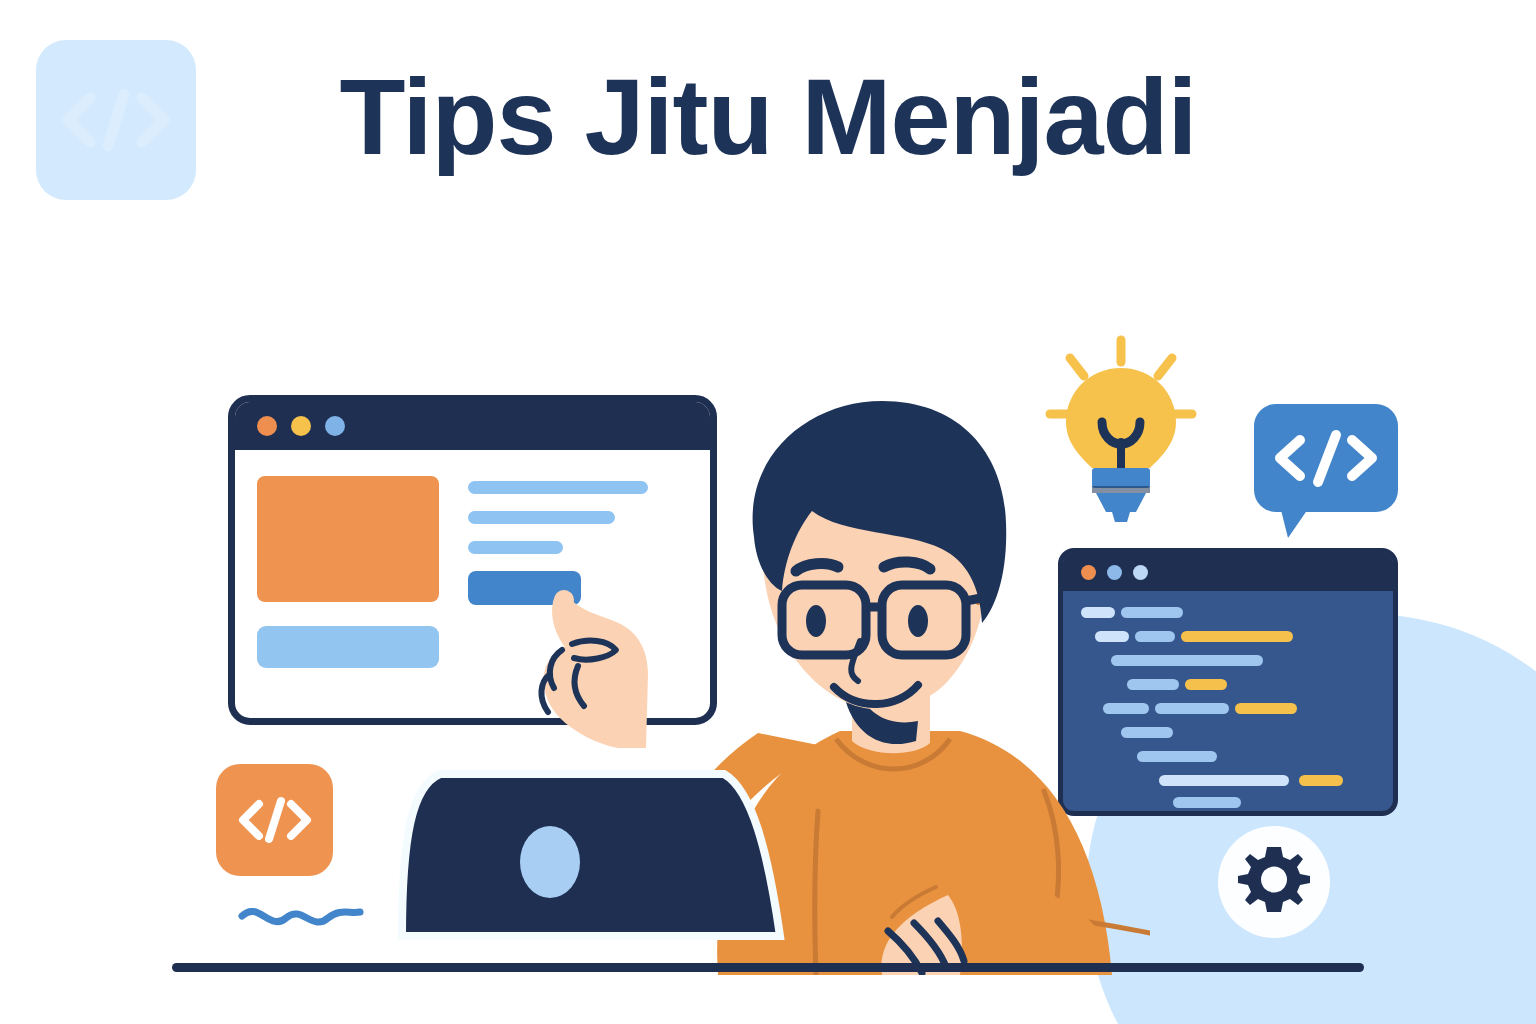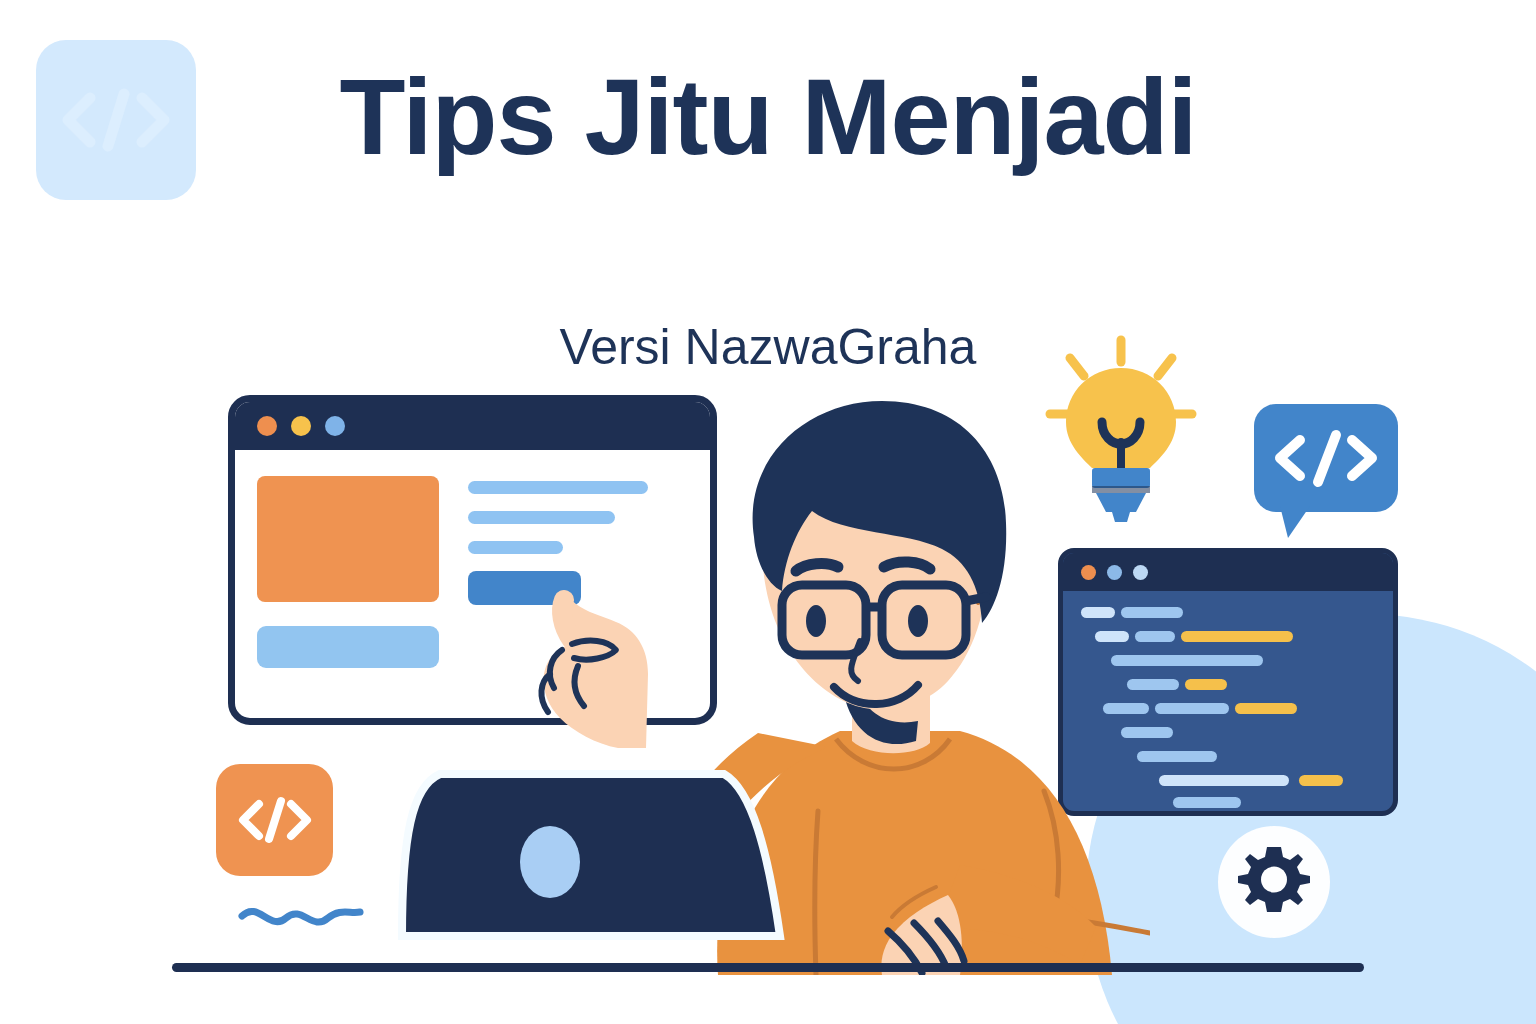--- a/index.html
+++ b/index.html
@@ -276,21 +276,20 @@
         <polyline points="34,16 12,38 34,60"></polyline>
         <polyline points="86,16 108,38 86,60"></polyline>
         <line x1="68" y1="12" x2="52" y2="64"></line>
       </g>
     </svg>
   </div>
 
   <div class="headline">
     <div class="line">Tips Jitu Menjadi</div>
   </div>
-  <div class="subtitle">Versi NazwaGraha</div>
 
   <div class="bulb">
     <svg width="162" height="190" viewBox="0 0 162 190" aria-hidden="true">
       <g stroke="#f7c24c" stroke-width="9" stroke-linecap="round">
         <line x1="81" y1="6" x2="81" y2="28"></line>
         <line x1="30" y1="24" x2="44" y2="42"></line>
         <line x1="132" y1="24" x2="118" y2="42"></line>
         <line x1="10" y1="80" x2="32" y2="80"></line>
         <line x1="152" y1="80" x2="130" y2="80"></line>
       </g>

